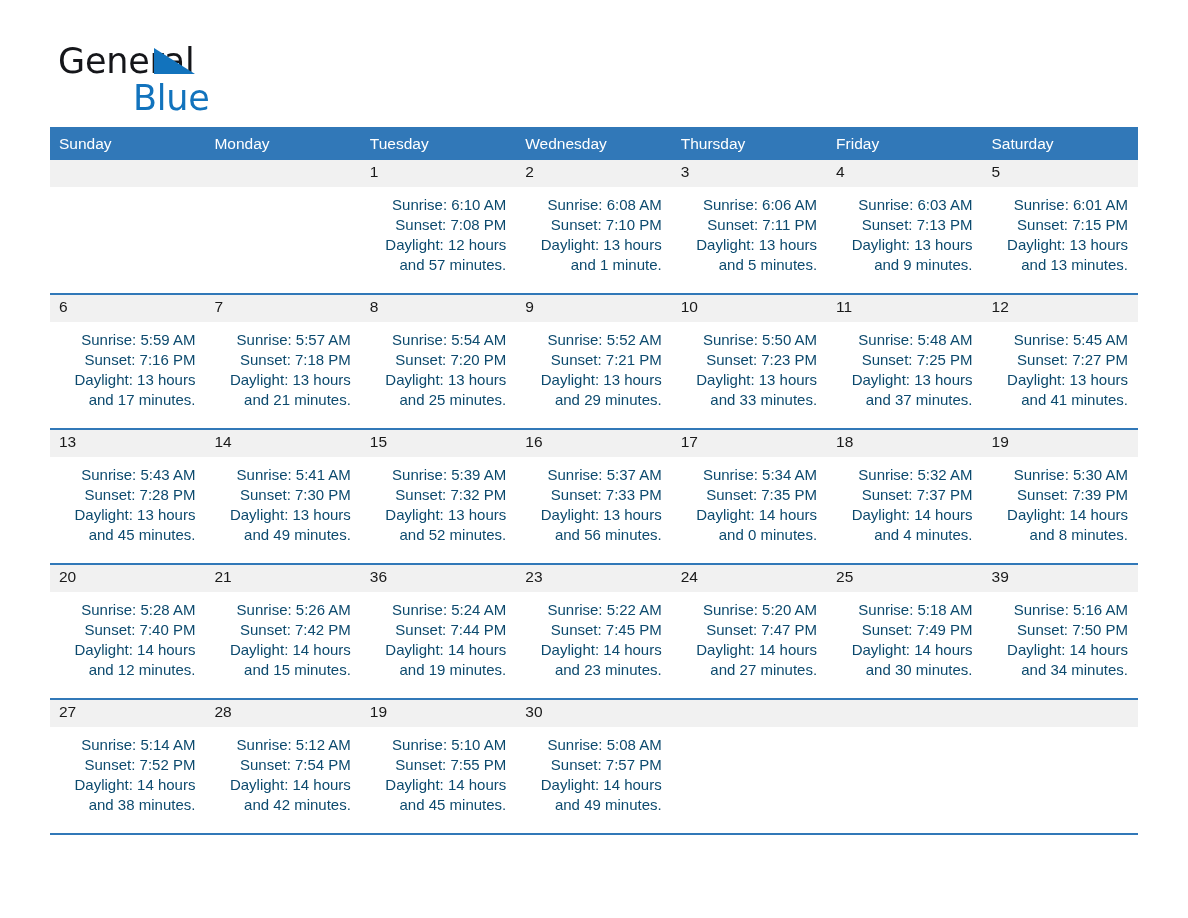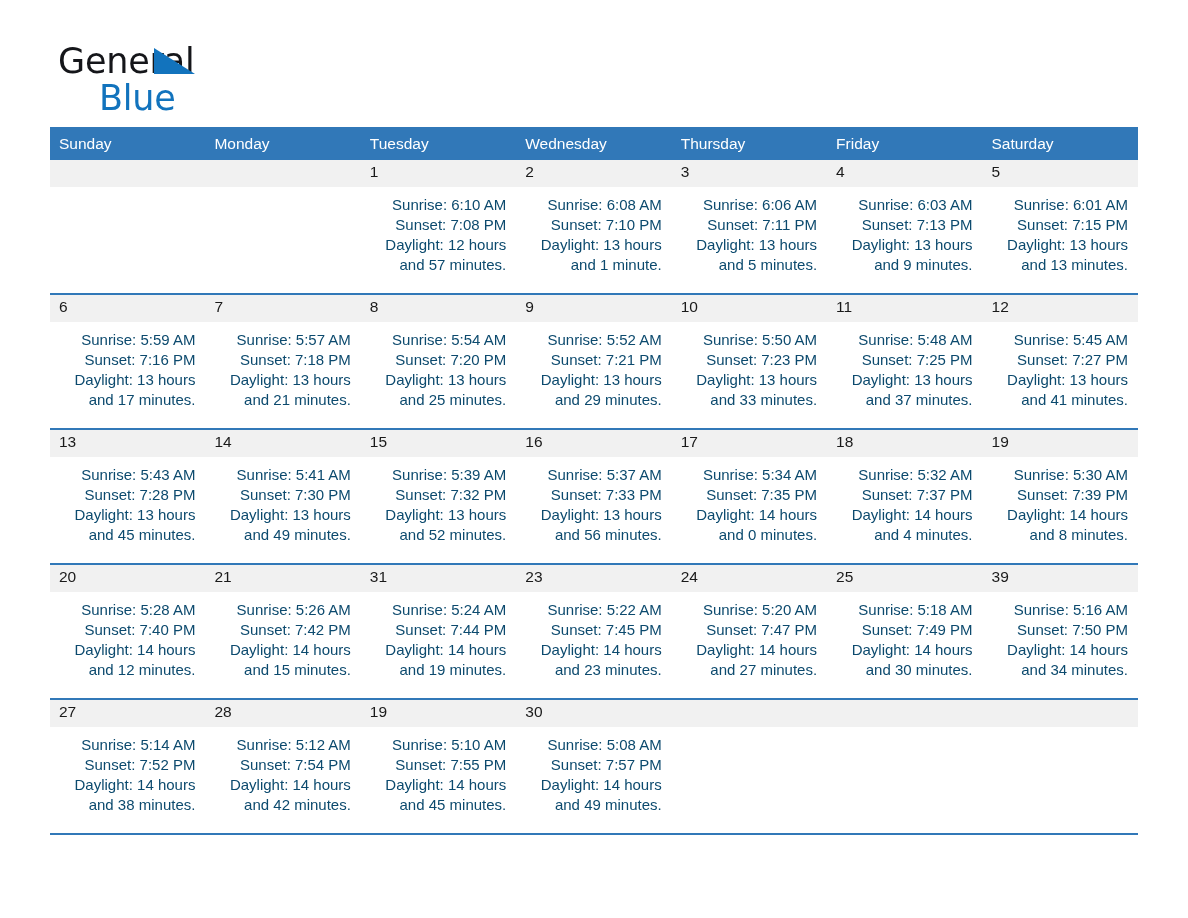--- a/index.html
+++ b/index.html
@@ -53,21 +53,21 @@
     left: 96px;
     top: 4px;
     width: 0;
     height: 0;
     border-left: 41px solid #1273bd;
     border-top: 26px solid transparent;
   }
   .logo-row2 {
     display: block;
     margin-top: 2px;
-    margin-left: 41px;
+    margin-left: 75px;
     font-size: 35px;
     color: #1273bd;
     font-family: "DejaVu Sans", sans-serif;
     font-weight: 400;
     letter-spacing: -0.2px;
   }
   .title-block {
     text-align: right;
   }
   .cal-title {
@@ -384,21 +384,21 @@
         <td>
           <div class="daynum">21</div>
           <div class="cell-body">
             <div>Sunrise: 5:26 AM</div>
             <div>Sunset: 7:42 PM</div>
             <div>Daylight: 14 hours</div>
             <div>and 15 minutes.</div>
           </div>
         </td>
         <td>
-          <div class="daynum">31</div>
+          <div class="daynum">36</div>
           <div class="cell-body">
             <div>Sunrise: 5:24 AM</div>
             <div>Sunset: 7:44 PM</div>
             <div>Daylight: 14 hours</div>
             <div>and 19 minutes.</div>
           </div>
         </td>
         <td>
           <div class="daynum">23</div>
           <div class="cell-body">

